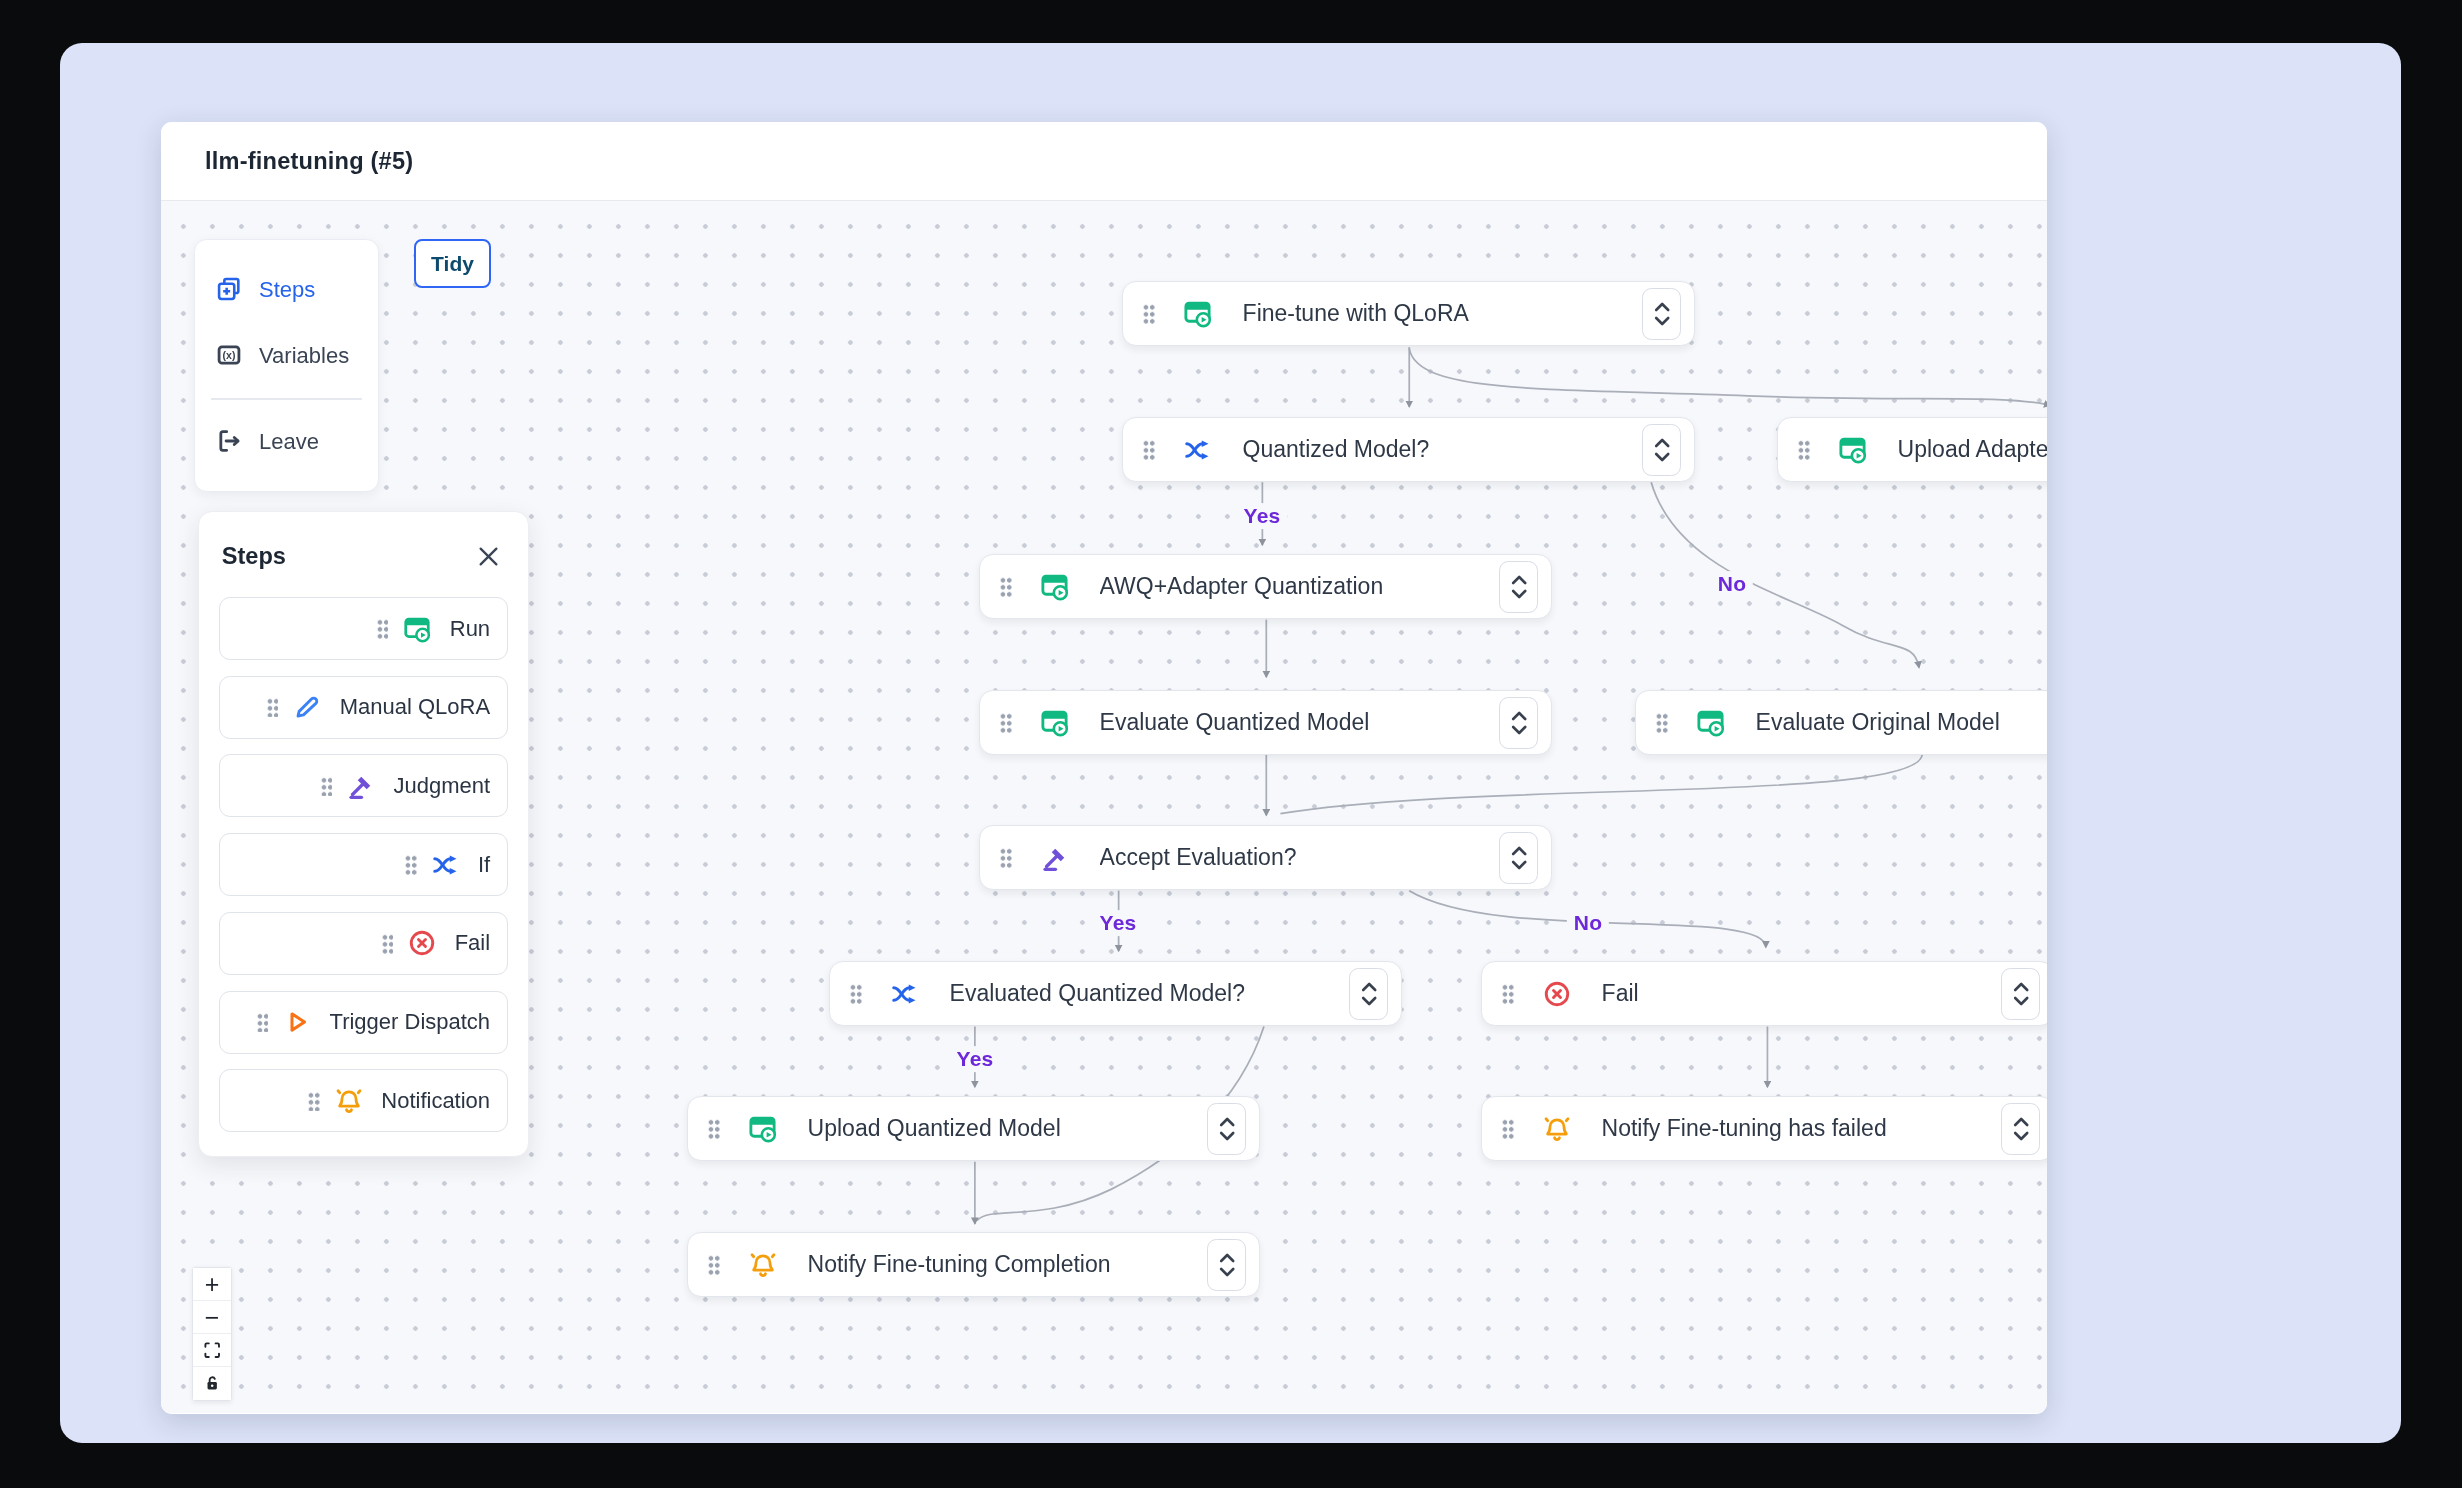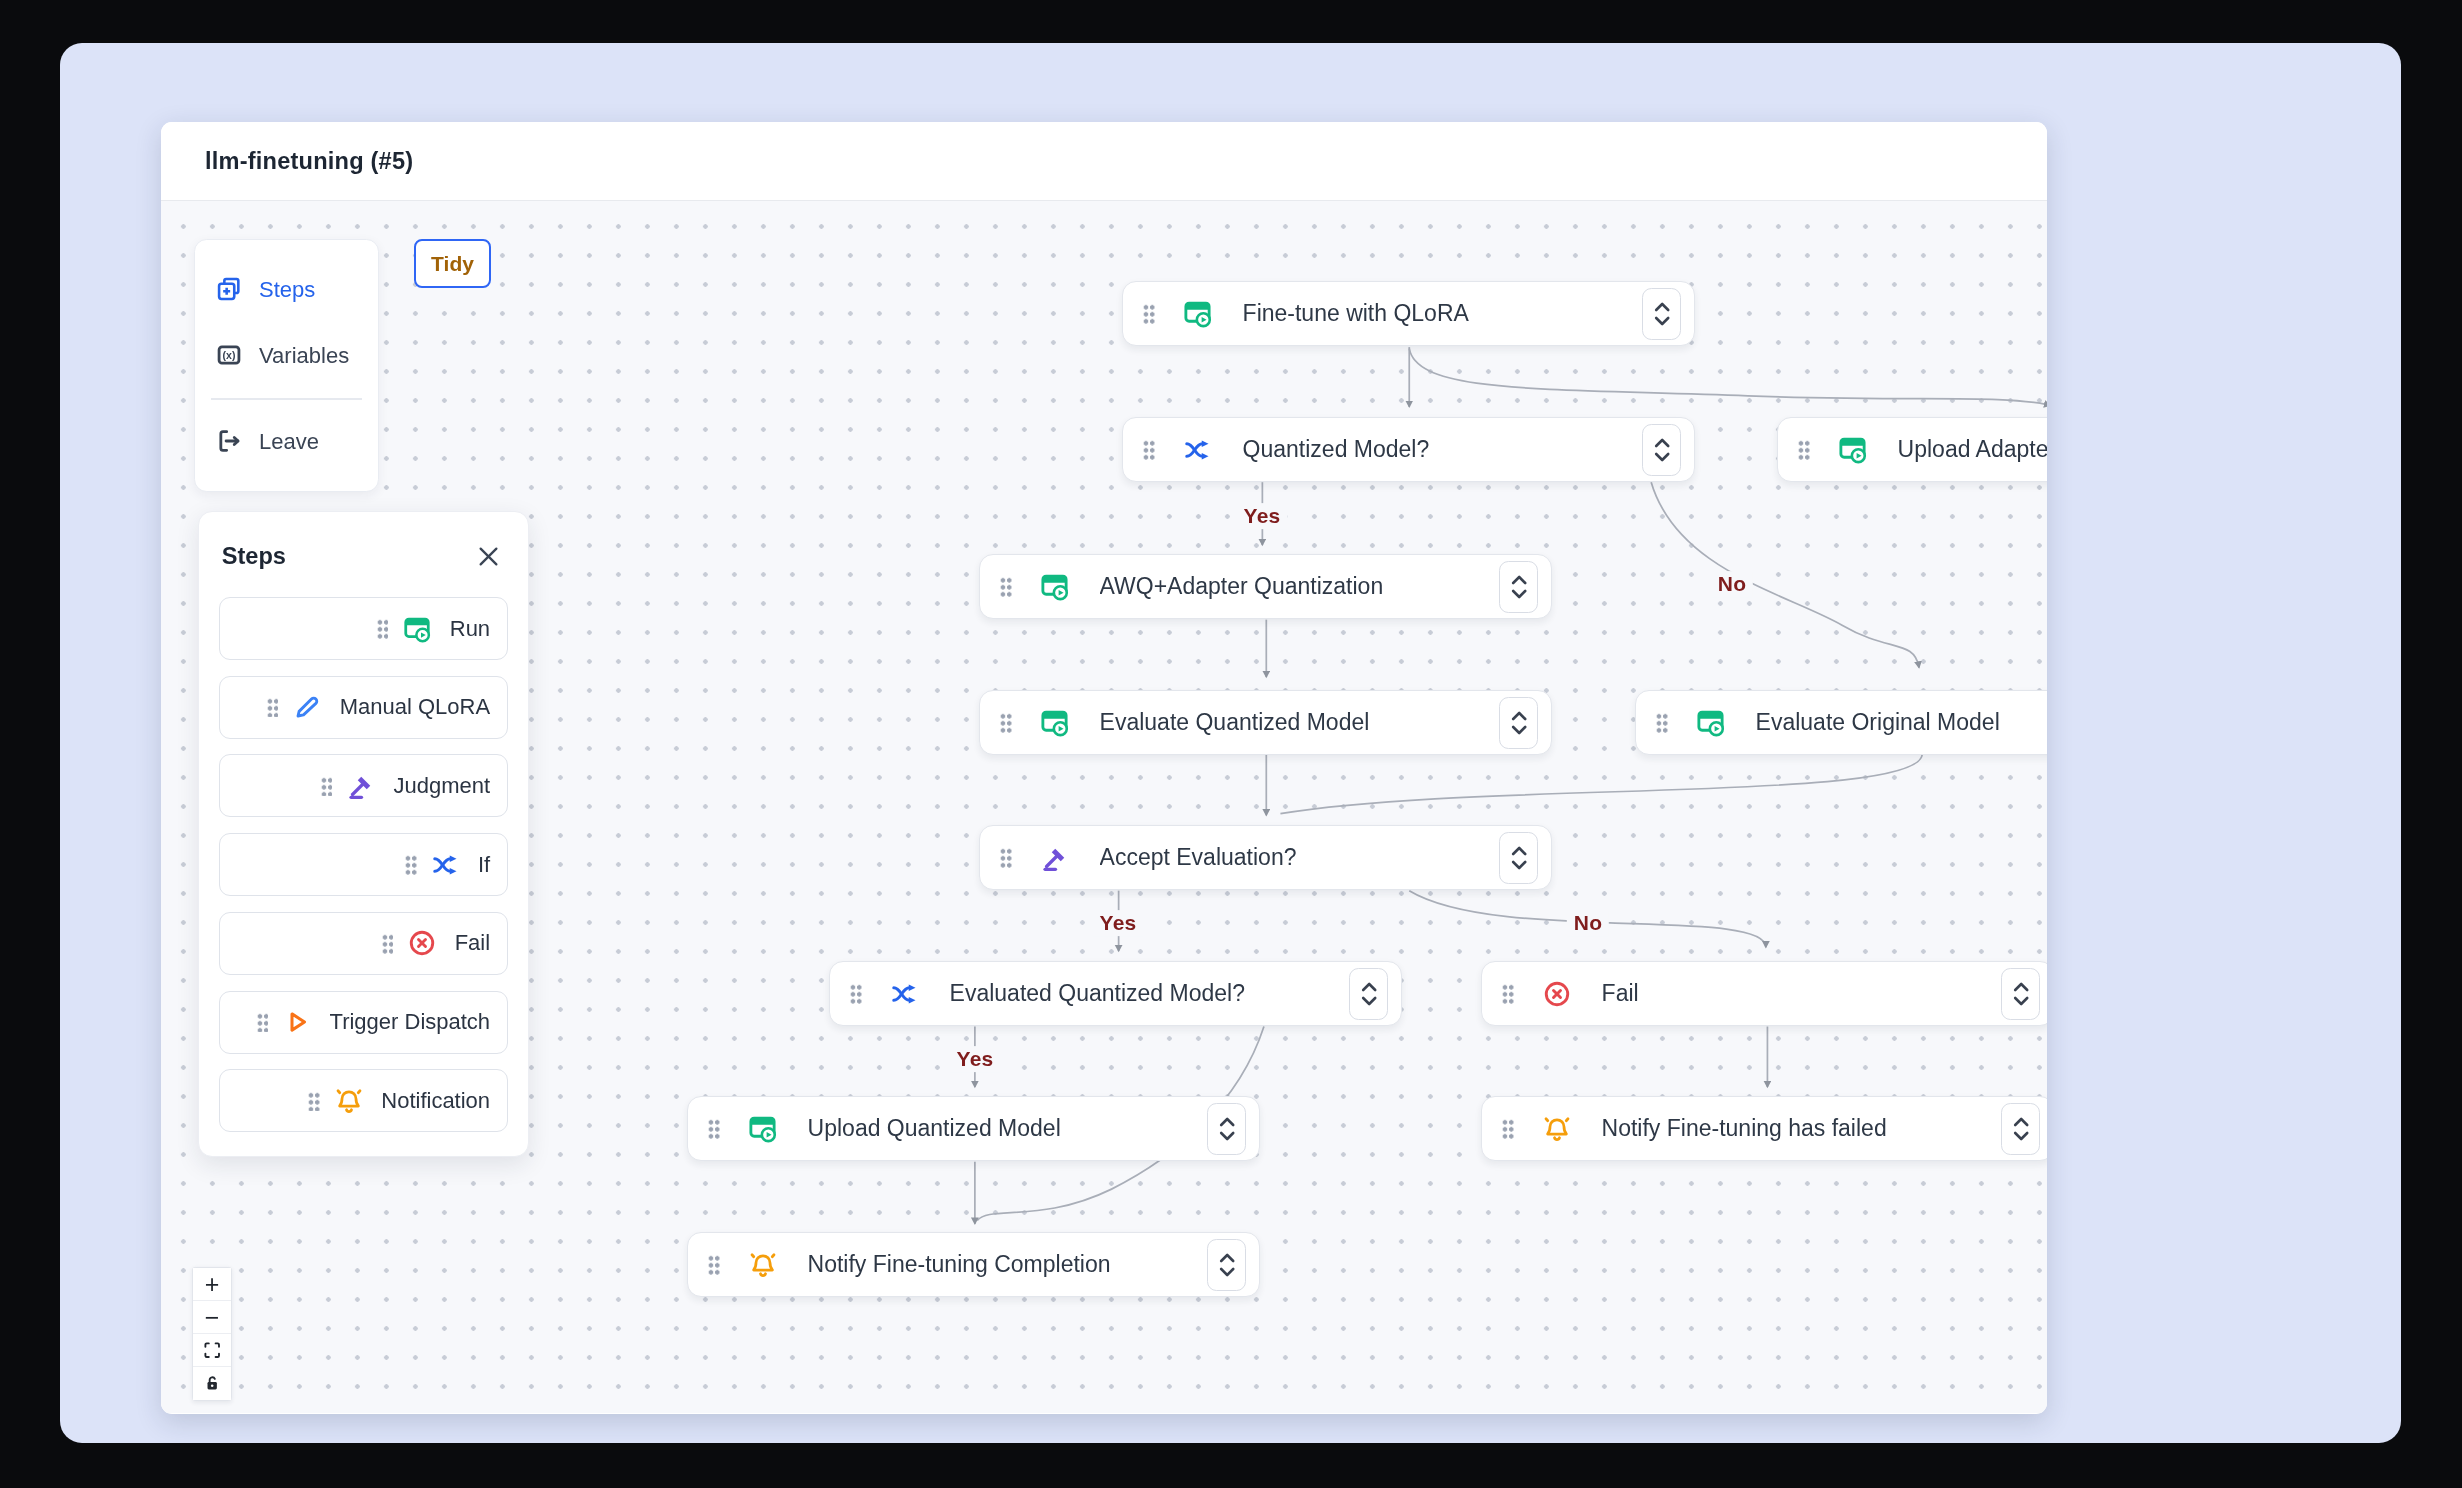--- a/index.html
+++ b/index.html
@@ -46,41 +46,41 @@
   }
   .nicon{width:31px;height:31px;flex:0 0 auto;margin-right:17.3px;display:flex;align-items:center;justify-content:center;}
   .nicon svg{display:block;}
   .nlabel{font-size:23px;color:#2e3846;font-weight:500;flex:1;white-space:nowrap;overflow:hidden;}
   .expander{
     width:39px;height:52px;flex:0 0 auto;background:#fff;border:1.6px solid #d9dde5;
     border-radius:9.4px;display:flex;align-items:center;justify-content:center;padding:0;cursor:pointer;
   }
   .edge-label{
     position:absolute;transform:translate(-50%,-50%);
-    font-size:21px;font-weight:700;color:#7f1d1d;background:#f7f8fb;
+    font-size:21px;font-weight:700;color:#6d28d9;background:#f7f8fb;
     padding:2.4px 7px;line-height:1;letter-spacing:0.2px;
   }
 
   
   .nav-card{
     position:absolute;left:33px;top:38px;width:185px;
     background:#fff;border:1.6px solid #e9ecf2;border-radius:12.6px;
     box-shadow:0 3.1px 11px rgba(30,40,60,.06);
     padding:28px 0 27px;box-sizing:border-box;
   }
   .nav-item{display:flex;align-items:center;gap:15.7px;padding:0 20.4px;height:44px;cursor:pointer;}
   .nav-item + .nav-item{margin-top:22px;}
   .nav-item .nav-label{font-size:22px;font-weight:500;color:#3a4454;}
   .nav-item.active .nav-label{color:#2563eb;}
   .nav-divider{height:1.6px;background:#e6e9ef;margin:20.4px 15.7px;}
 
   .tidy-btn{
     position:absolute;left:253px;top:38px;width:77px;height:49px;
     background:#fff;border:2.4px solid #2f66f5;border-radius:7.9px;
-    color:#a16207;font-size:21px;font-weight:600;
+    color:#0c4a6e;font-size:21px;font-weight:600;
     display:flex;align-items:center;justify-content:center;cursor:pointer;
     font-family:"Liberation Sans",sans-serif;
   }
 
   
   .steps-panel{
     position:absolute;left:37px;top:310px;width:331px;
     background:#fff;border-radius:14px;border:0.8px solid #eceef3;
     box-shadow:0 7.9px 23.6px rgba(30,40,60,.10);
     padding:22px 19.6px 23.6px;box-sizing:border-box;

